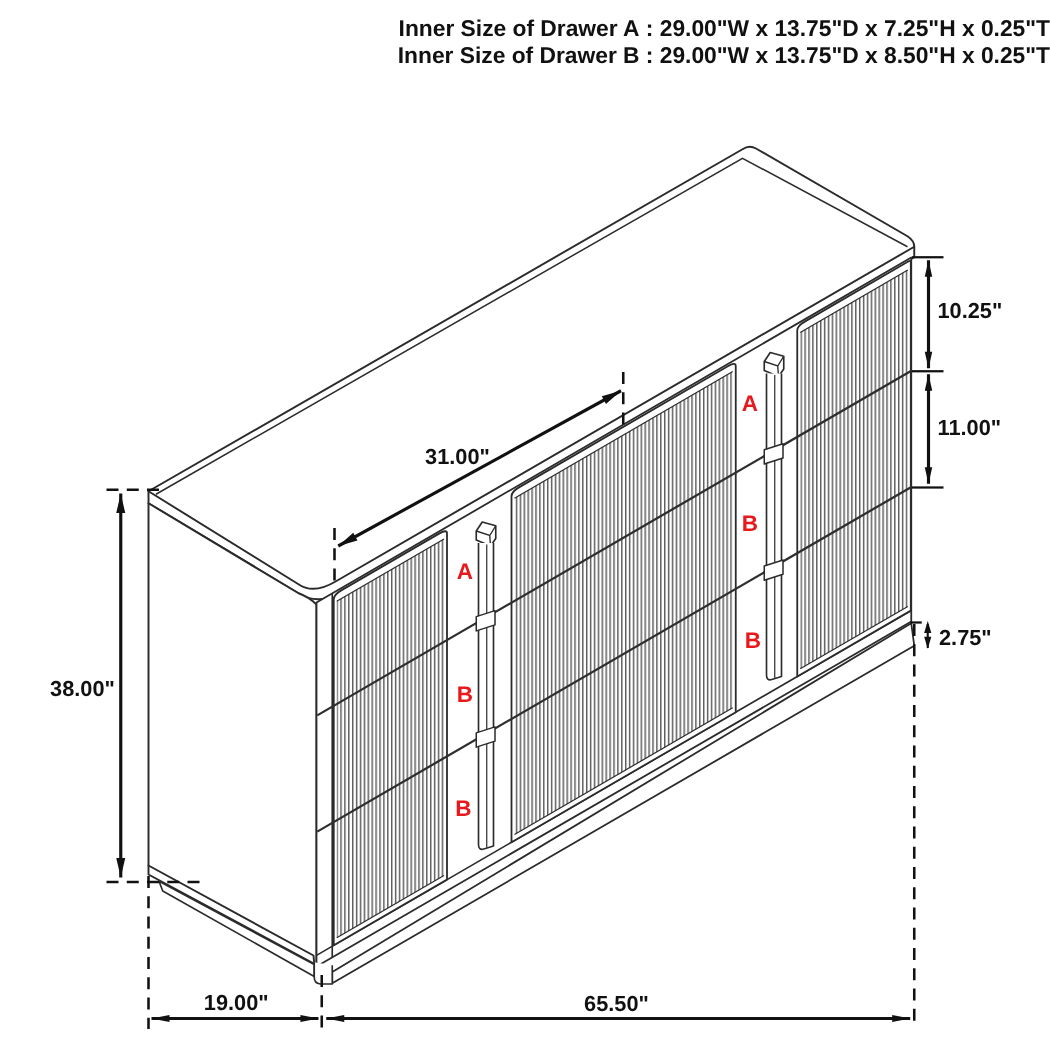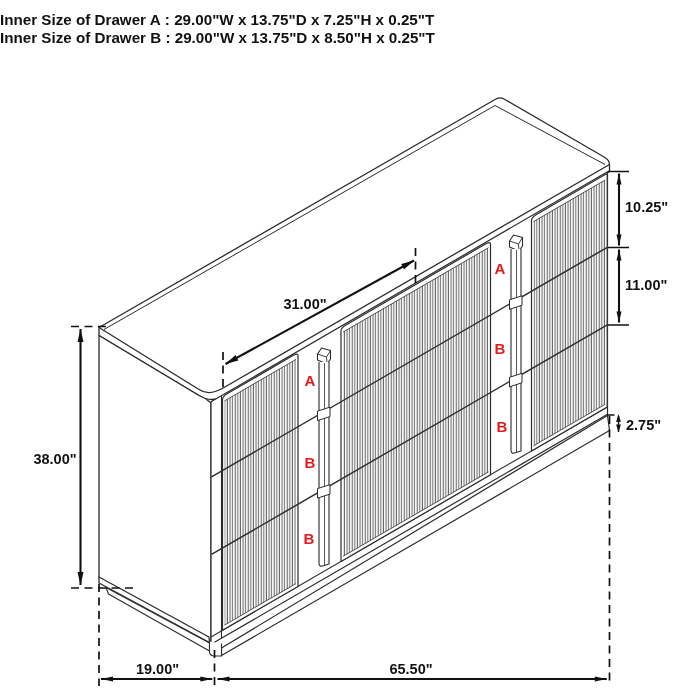--- a/index.html
+++ b/index.html
@@ -1,17 +1,17 @@
 <!DOCTYPE html>
 <html><head>
 <meta charset="utf-8">
 <style>
 html,body{margin:0;padding:0;background:#ffffff;width:700px;height:700px;overflow:hidden;}
 #wrap{position:relative;width:700px;height:700px;font-family:"Liberation Sans",sans-serif;}
-.hdr{position:absolute;left:0;top:11px;width:700px;text-align:left;font-size:15.2px;font-weight:bold;color:#111;line-height:18.2px;}
+.hdr{position:absolute;left:0;top:11px;width:700px;text-align:right;font-size:15.2px;font-weight:bold;color:#111;line-height:18.2px;}
 </style>
 </head>
 <body>
 <div id="wrap">
 
 <div class="hdr">Inner Size of Drawer A&nbsp;: 29.00"W x 13.75"D x 7.25"H x 0.25"T<br>Inner Size of Drawer B&nbsp;: 29.00"W x 13.75"D x 8.50"H x 0.25"T</div>
 
 <svg width="700" height="700" viewBox="0 0 700 700" xmlns="http://www.w3.org/2000/svg">
 <defs>
 <pattern id="fl" width="2.6" height="8" patternUnits="userSpaceOnUse">

